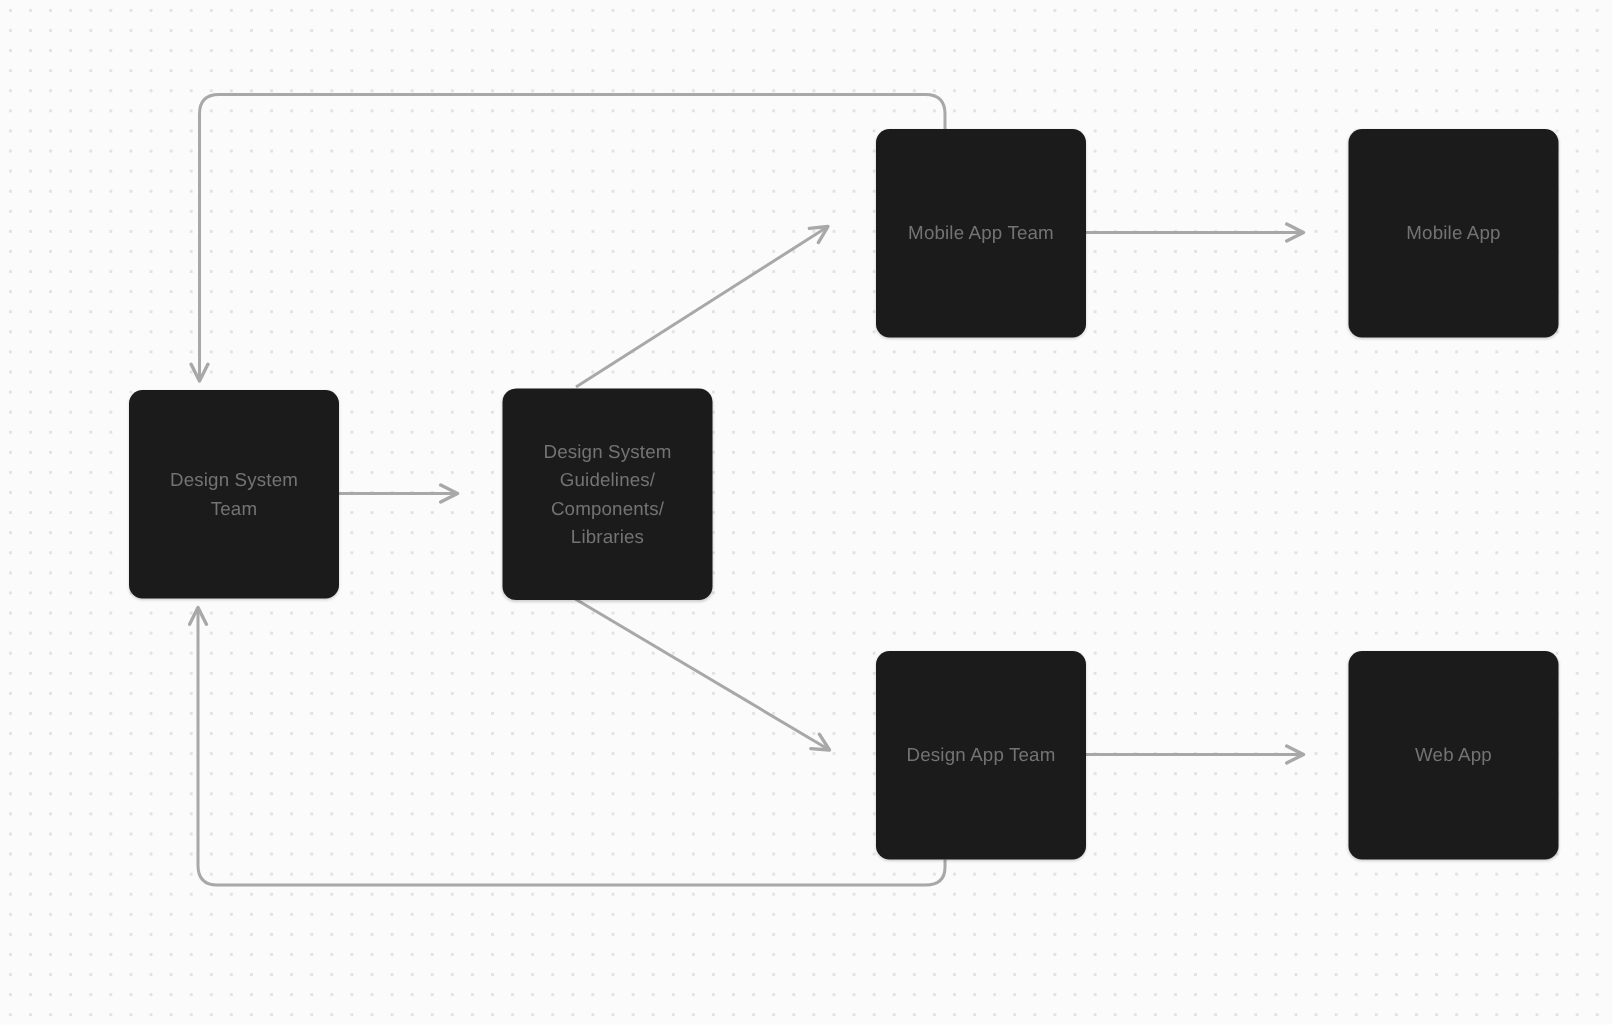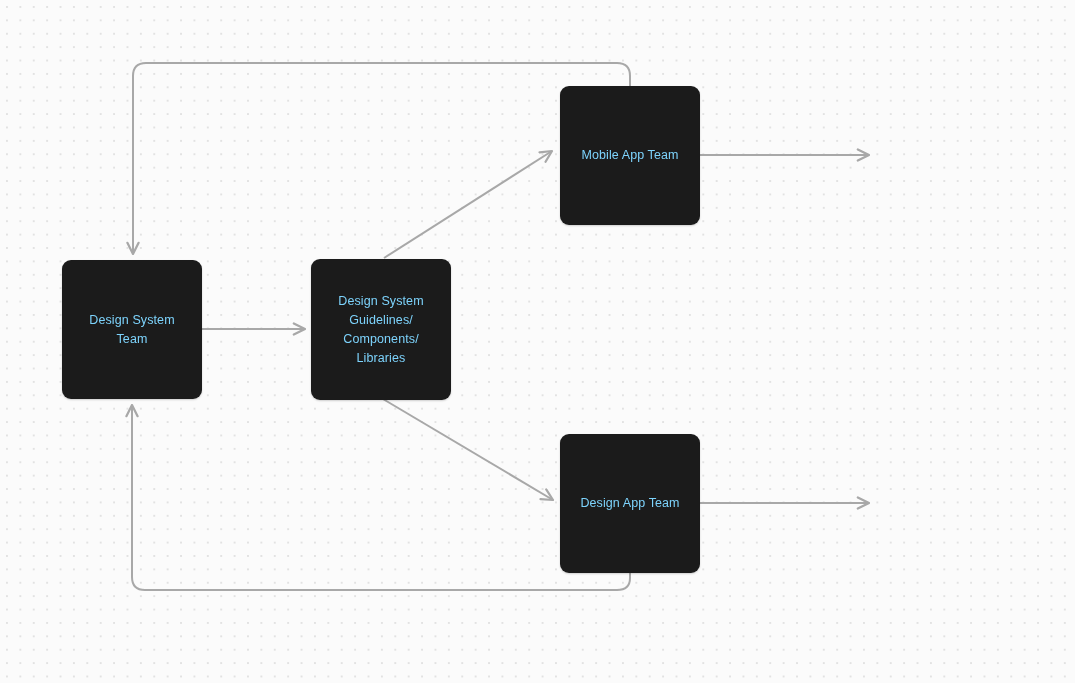--- a/index.html
+++ b/index.html
@@ -30,28 +30,29 @@
     pointer-events: none;
   }
   .node {
     position: absolute;
     background: #1b1b1b;
     border-radius: 9px;
     display: flex;
     align-items: center;
     justify-content: center;
     text-align: center;
-    color: #7dd3fc;
+    color: #737373;
     font-size: 12.5px;
     line-height: 19px;
     letter-spacing: 0.1px;
     box-sizing: border-box;
     padding: 4px 8px;
     box-shadow: 0 1px 2px rgba(0,0,0,0.18);
     z-index: 2;
+    margin-left: 24px;
   }
   .node-label {
     white-space: pre-line;
     display: block;
   }
 </style>
 </head>
 <body>
 
 <div id="canvas">
@@ -90,19 +91,25 @@
     <span class="node-label">Design System
 Guidelines/
 Components/
 Libraries</span>
   </div>
 
   <div class="node" style="left:560px; top:86px; width:140px; height:139px;">
     <span class="node-label">Mobile App Team</span>
   </div>
 
+  <div class="node" style="left:875px; top:86px; width:140px; height:139px;">
+    <span class="node-label">Mobile App</span>
+  </div>
 
   <div class="node" style="left:560px; top:434px; width:140px; height:139px;">
     <span class="node-label">Design App Team</span>
   </div>
 
+  <div class="node" style="left:875px; top:434px; width:140px; height:139px;">
+    <span class="node-label">Web App</span>
+  </div>
 
 </div>
 
 </body></html>

